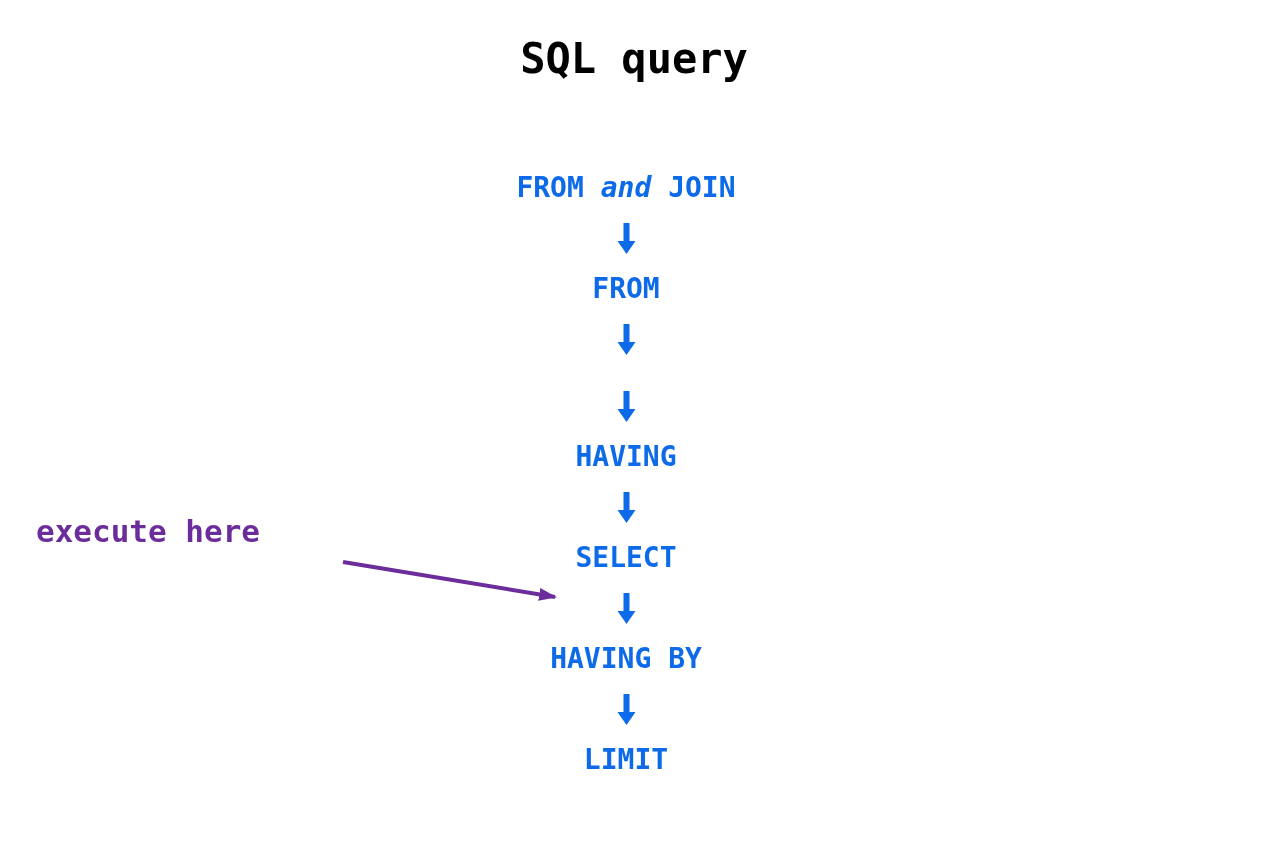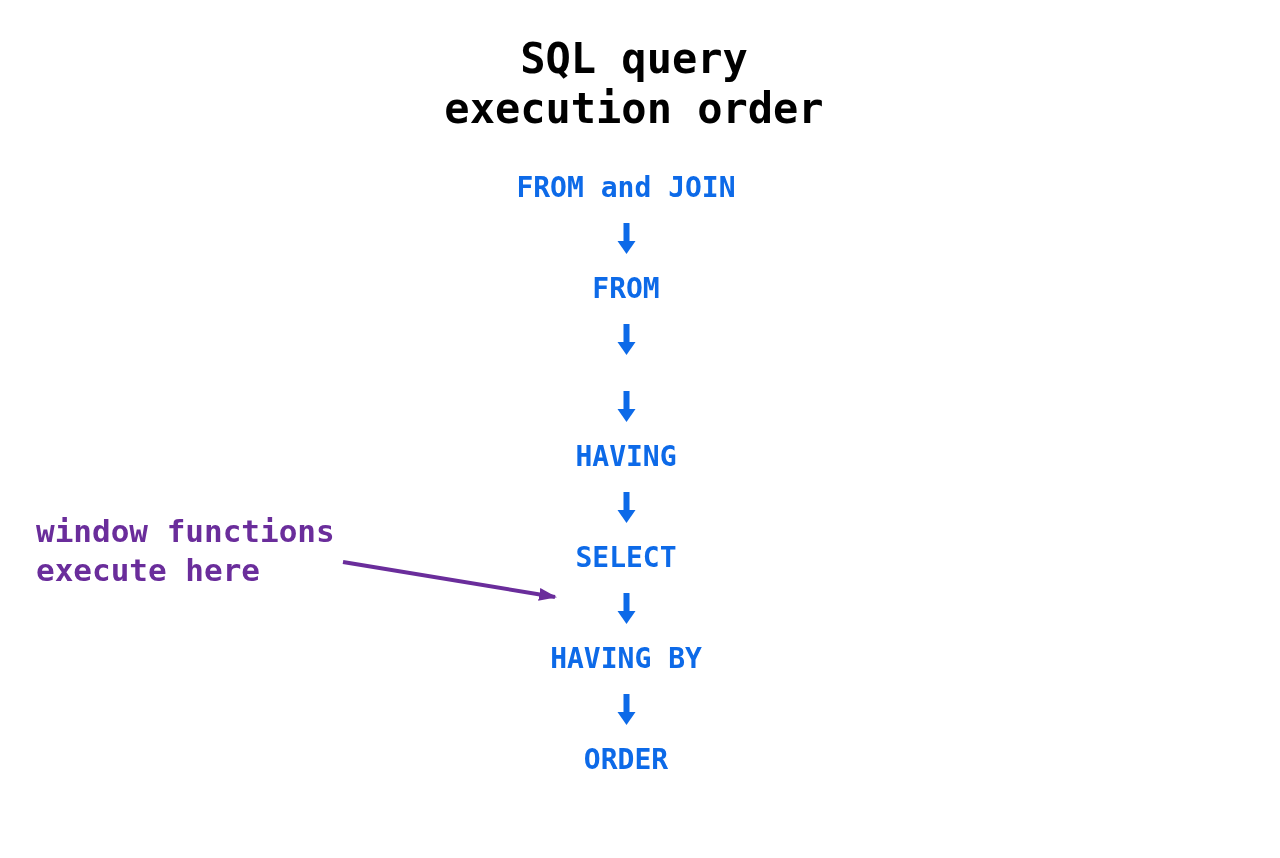--- a/index.html
+++ b/index.html
@@ -41,21 +41,21 @@
     align-items: center;
   }
   .step {
     color: var(--step);
     font-size: 28px;
     font-weight: 700;
     height: 34px;
     line-height: 34px;
     white-space: pre;
   }
-  .step .em { }
+  .step .em { font-style: italic; }
 
   .down-arrow {
     display: block;
     margin: 18px 0;
     width: 19px;
     height: 31px;
     color: var(--step);
   }
 
   .annotation {
@@ -78,21 +78,20 @@
     color: var(--annotation);
   }
 </style>
 </head>
 <body>
 
 <div class="canvas">
 
   <h1 class="title">
     <span class="title-line">SQL query</span>
-    <span class="title-line">execution order</span>
   </h1>
 
   <div class="flow">
 
     <div class="step"><span>FROM </span><span class="em">and</span><span> JOIN</span></div>
 
     <svg class="down-arrow" viewBox="0 0 19 31" aria-hidden="true">
       <rect x="6.5" y="0" width="6" height="19" fill="currentColor"></rect>
       <polygon points="0.5,18 18.5,18 9.5,31" fill="currentColor"></polygon>
     </svg>
@@ -124,26 +123,25 @@
       <polygon points="0.5,18 18.5,18 9.5,31" fill="currentColor"></polygon>
     </svg>
 
     <div class="step">HAVING BY</div>
 
     <svg class="down-arrow" viewBox="0 0 19 31" aria-hidden="true">
       <rect x="6.5" y="0" width="6" height="19" fill="currentColor"></rect>
       <polygon points="0.5,18 18.5,18 9.5,31" fill="currentColor"></polygon>
     </svg>
 
-    <div class="step">ORDER</div>
+    <div class="step">LIMIT</div>
 
   </div>
 
   <div class="annotation">
-    <span class="annotation-line">window functions</span>
     <span class="annotation-line">execute here</span>
   </div>
 
   <svg class="note-arrow" viewBox="0 0 235 62" aria-hidden="true">
     <defs>
       <marker id="ah" markerUnits="userSpaceOnUse" markerWidth="18" markerHeight="13" refX="16" refY="6.5" orient="auto">
         <path d="M0,0 L18,6.5 L0,13 Z" fill="currentColor"></path>
       </marker>
     </defs>
     <line x1="8" y1="14" x2="220" y2="49" stroke="currentColor" stroke-width="4" marker-end="url(#ah)"></line>

